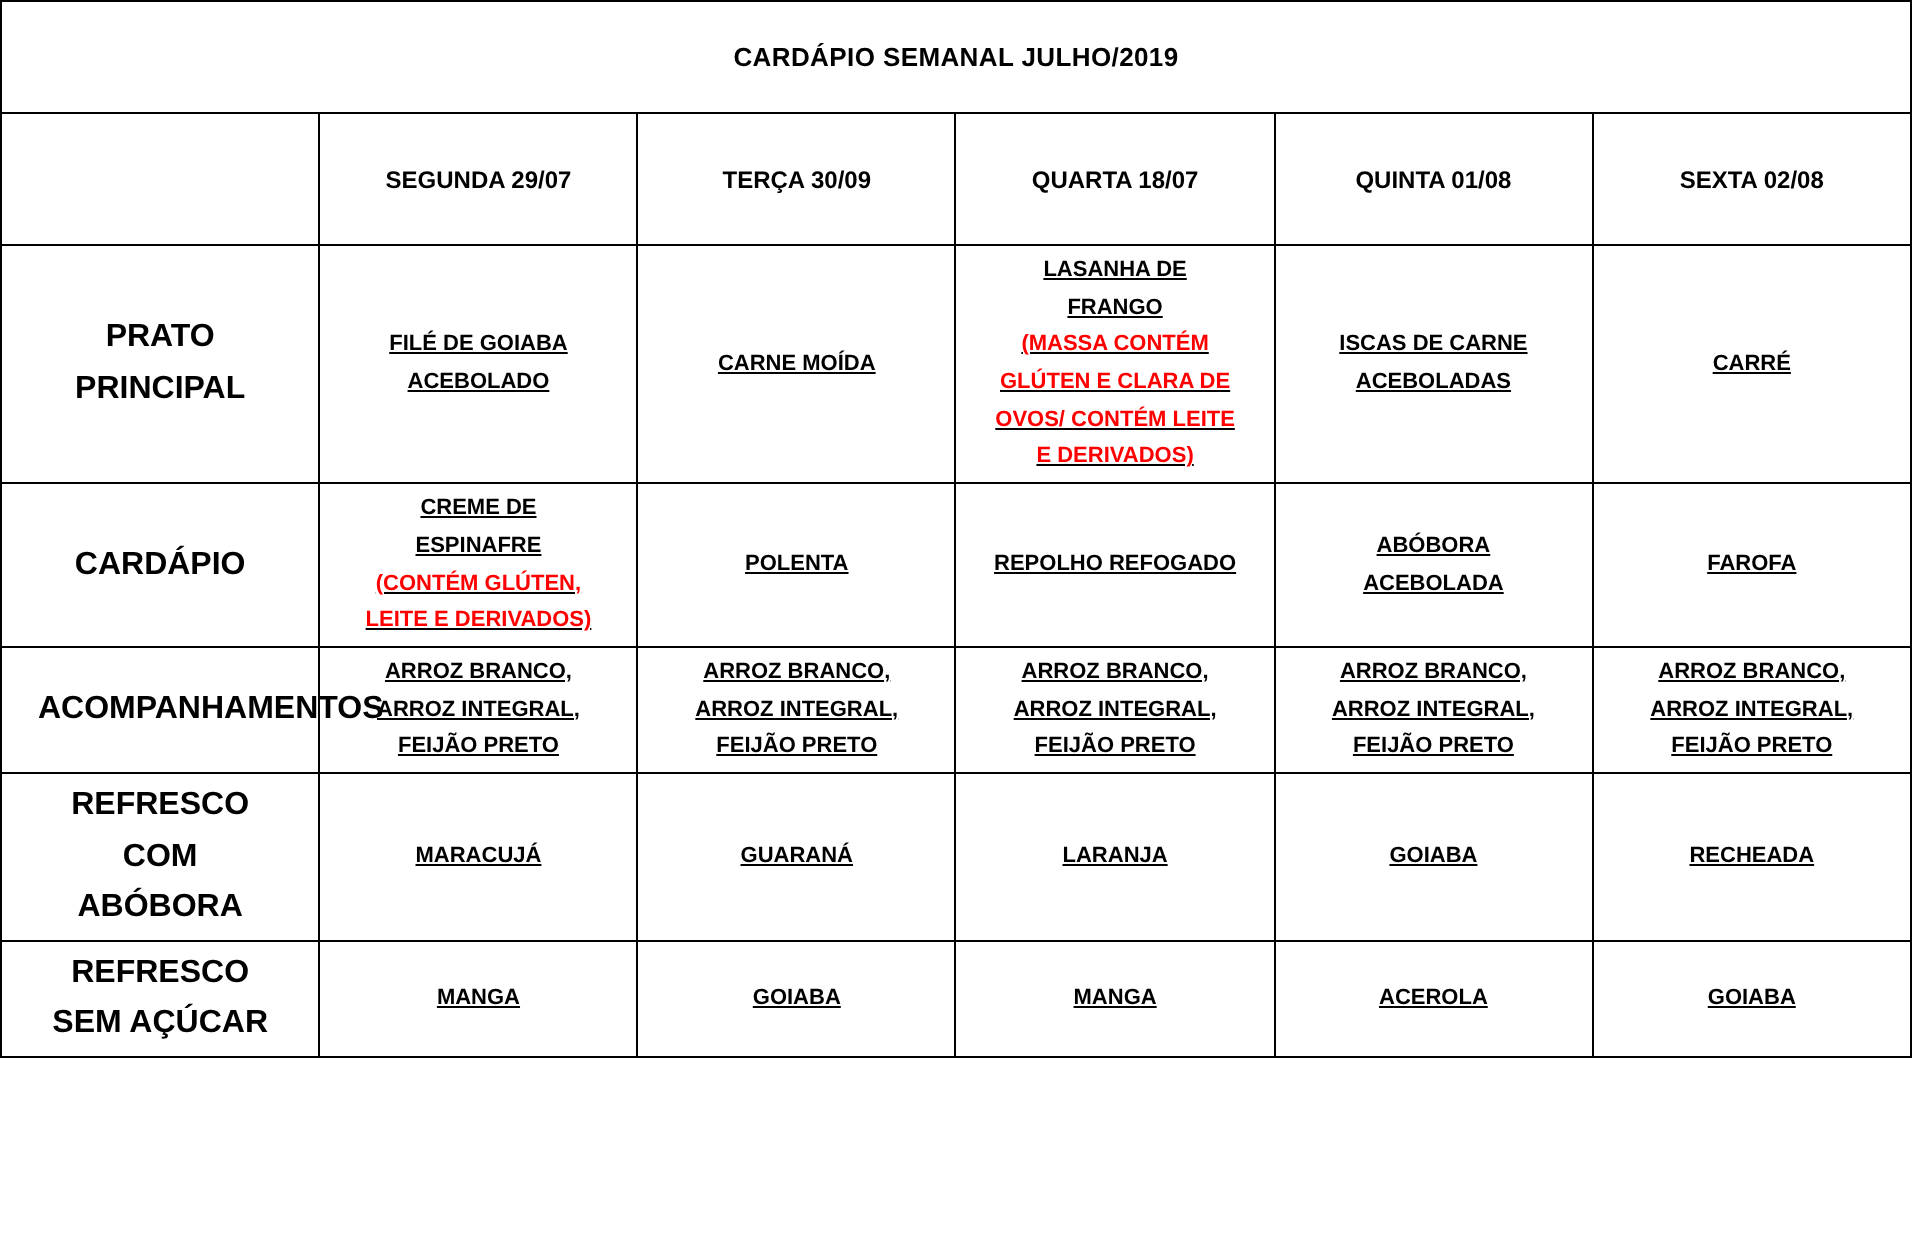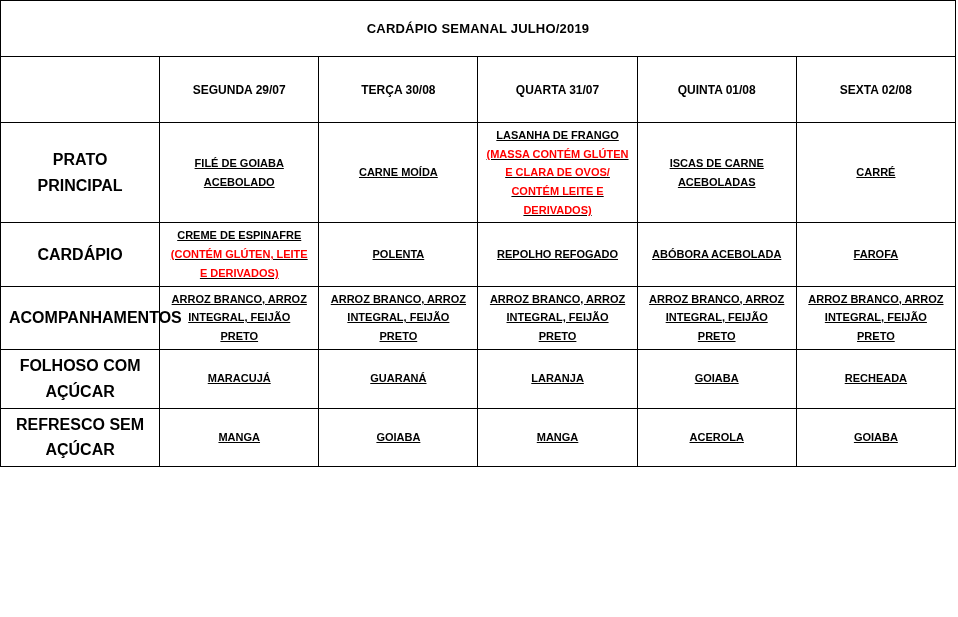--- a/index.html
+++ b/index.html
@@ -15,21 +15,21 @@
     border-collapse: collapse;
     table-layout: fixed;
     width: 956px;
     margin: 0;
   }
   col { width: 16.666%; }
   td {
     border: 1px solid #000000;
     text-align: center;
     vertical-align: middle;
-    padding: 3px 8px;
+    padding: 3px 18px;
     font-weight: bold;
   }
   .title-cell {
     height: 56px;
     font-size: 13px;
     letter-spacing: 0.2px;
   }
   .header-cell {
     height: 66px;
     font-size: 12px;
@@ -65,22 +65,22 @@
       <col>
       <col>
   </colgroup>
   <tbody>
       <tr>
     <td class="title-cell" colspan="6">CARDÁPIO SEMANAL JULHO/2019</td>
   </tr>
   <tr>
     <td class="header-cell"></td>
     <td class="header-cell">SEGUNDA 29/07</td>
-    <td class="header-cell">TERÇA 30/08</td>
-    <td class="header-cell">QUARTA 31/07</td>
+    <td class="header-cell">TERÇA 30/09</td>
+    <td class="header-cell">QUARTA 18/07</td>
     <td class="header-cell">QUINTA 01/08</td>
     <td class="header-cell">SEXTA 02/08</td>
   </tr>
 
   <tr class="r-prato">
     <td class="label-cell">PRATO PRINCIPAL</td>
     <td class="menu-cell"><span>FILÉ DE GOIABA ACEBOLADO</span></td>
     <td class="menu-cell"><span>CARNE MOÍDA</span></td>
     <td class="menu-cell"><span>LASANHA DE FRANGO</span><span class="note">(MASSA CONTÉM GLÚTEN E CLARA DE OVOS/ CONTÉM LEITE E DERIVADOS)</span></td>
     <td class="menu-cell"><span>ISCAS DE CARNE ACEBOLADAS</span></td>
@@ -102,21 +102,21 @@
     <td class="menu-cell"><span>ARROZ BRANCO, ARROZ INTEGRAL, FEIJÃO PRETO</span></td>
     <td class="menu-cell"><span>ARROZ BRANCO, ARROZ INTEGRAL, FEIJÃO PRETO</span></td>
     <td class="menu-cell"><span>ARROZ BRANCO, ARROZ INTEGRAL, FEIJÃO PRETO</span></td>
     <td class="menu-cell"><span>ARROZ BRANCO, ARROZ INTEGRAL, FEIJÃO PRETO</span></td>
     <td class="menu-cell"><span>ARROZ BRANCO, ARROZ INTEGRAL, FEIJÃO PRETO</span></td>
   </tr>
 
 
 
   <tr class="r-std">
-    <td class="label-cell">FOLHOSO COM AÇÚCAR</td>
+    <td class="label-cell">REFRESCO COM ABÓBORA</td>
     <td class="menu-cell"><span>MARACUJÁ</span></td>
     <td class="menu-cell"><span>GUARANÁ</span></td>
     <td class="menu-cell"><span>LARANJA</span></td>
     <td class="menu-cell"><span>GOIABA</span></td>
     <td class="menu-cell"><span>RECHEADA</span></td>
   </tr>
 
   <tr class="r-last">
     <td class="label-cell">REFRESCO SEM AÇÚCAR</td>
     <td class="menu-cell"><span>MANGA</span></td>

